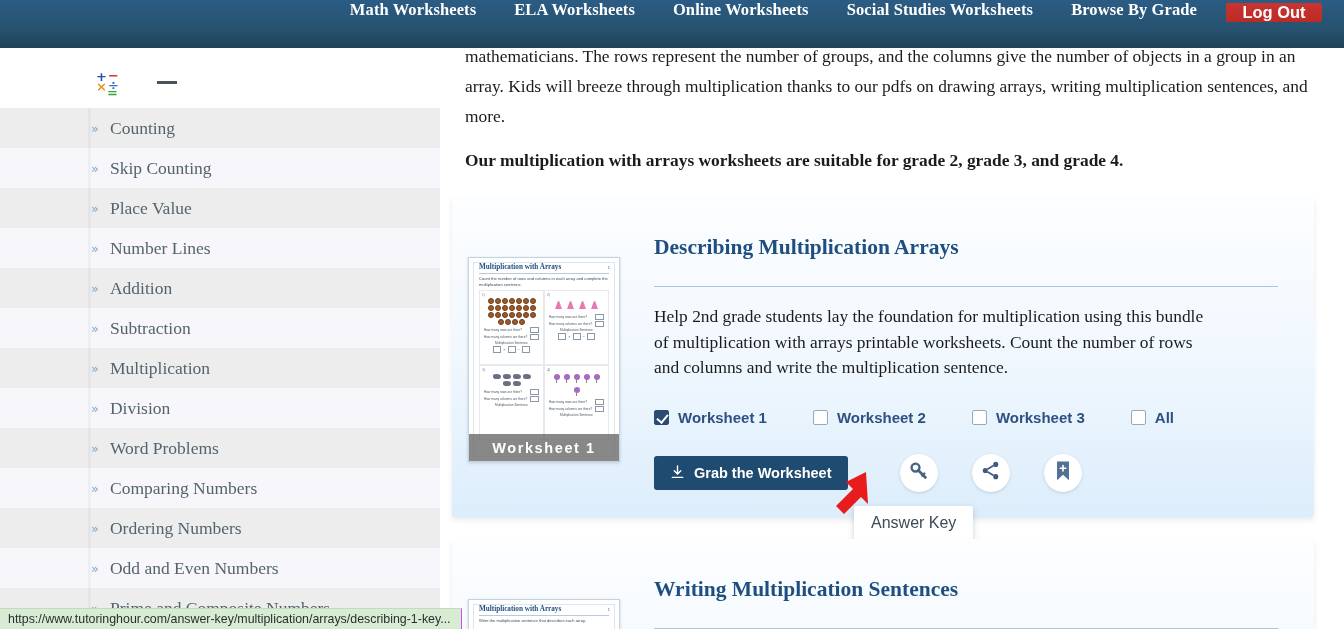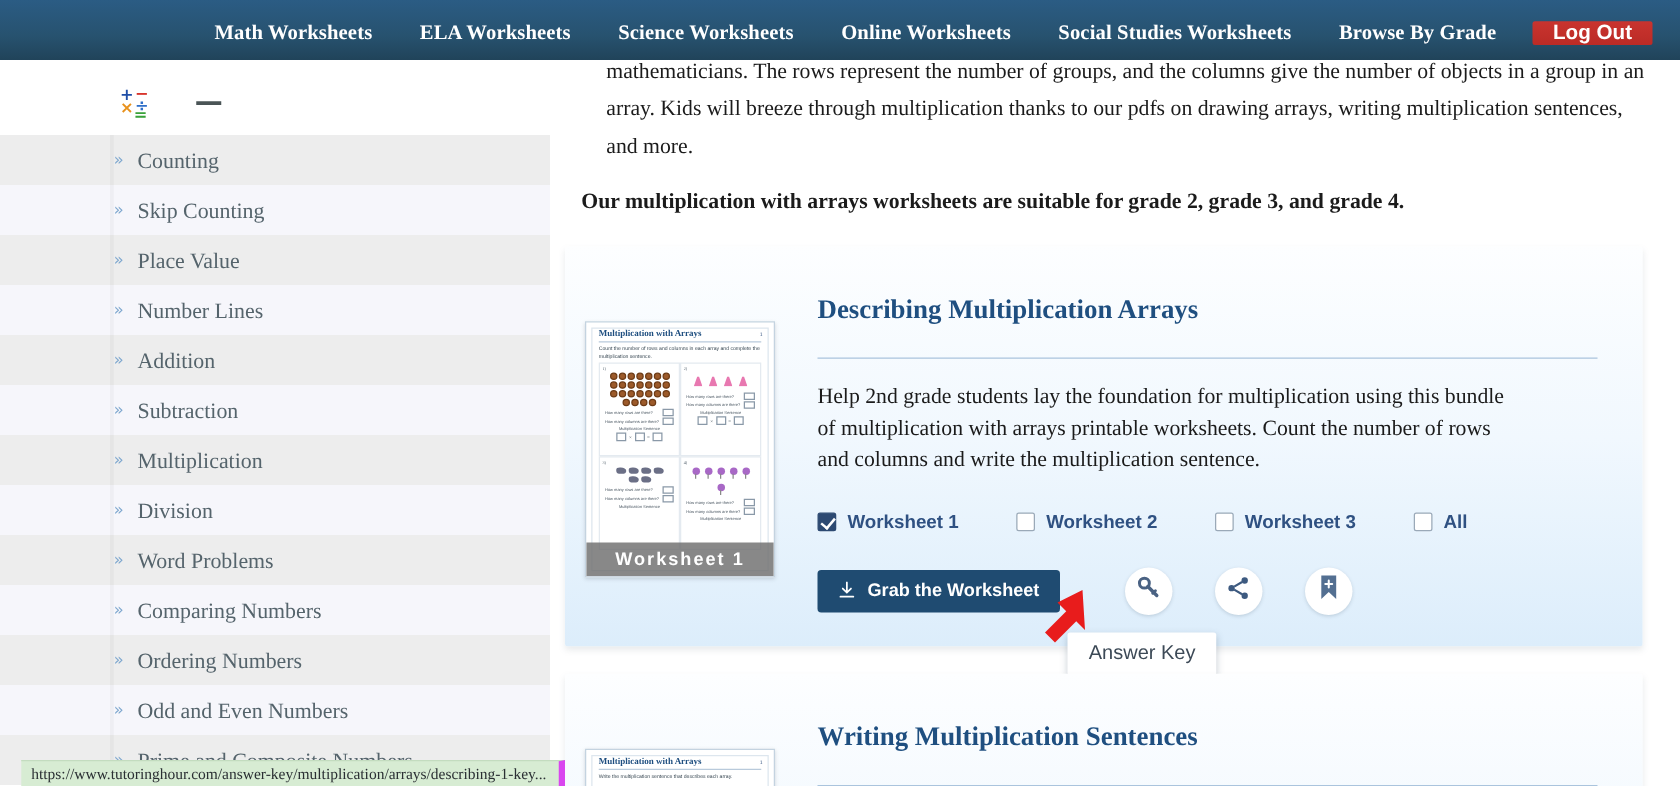--- a/index.html
+++ b/index.html
@@ -10,21 +10,21 @@
     background: #ffffff;
     font-family: "Liberation Serif", serif;
     position: relative;
   }
 
   
   .navbar {
     position: absolute; top: 0; left: 0;
     width: 1344px; height: 52px;
     background: linear-gradient(to bottom, #2b5c84 0%, #27526f 55%, #1f4055 100%);
-    display: flex; align-items: center; justify-content: flex-end;
+    display: flex; align-items: flex-start; justify-content: flex-end;
     padding-right: 0;
   }
   .nav-items { display: flex; align-items: stretch; }
   .nav-link {
     display: flex; align-items: center;
     padding: 0 19px;
     color: #ffffff;
     font-family: "Liberation Serif", serif;
     font-weight: bold;
     font-size: 16.5px;
@@ -124,21 +124,21 @@
     overflow: hidden;
   }
   .intro {
     padding: 0 26px 0 25px;
     color: #1b1b1b;
     font-family: "Liberation Serif", serif;
     font-size: 17.4px;
     line-height: 30px;
   }
   .intro p { margin: 0; }
-  .intro .lead { margin-top: -7px; margin-left: 20px; }
+  .intro .lead { margin-top: -7px; }
   .intro .bold-line {
     margin-top: 14px;
     font-weight: bold;
   }
 
   
   .card {
     margin: 22px 30px 0 12px;
     height: 320px;
     background: linear-gradient(to bottom, #fdfeff 0%, #f1f8fe 48%, #dcedfb 100%);
@@ -351,42 +351,41 @@
     border-radius: 2px;
     padding: 8px 17px;
     color: #3d4a57;
     font-family: "Liberation Sans", sans-serif;
     font-size: 16px;
     white-space: nowrap;
   }
 
   
   .statusbar {
-    position: absolute; left: 17px; bottom: 0;
+    position: absolute; left: 0; bottom: 0;
     height: 21px;
     background: #d7ecd3;
     border-top: 1px solid #c3dcbf;
-    border-right: 5px solid #d946ef;
+    border-right: 1px solid #d946ef;
     display: flex; align-items: center;
     padding: 0 10px 0 8px;
     color: #2a2f33;
-    font-family: Liberation Serif, serif;
+    font-family: Liberation Sans, sans-serif;
     font-size: 12.4px;
     white-space: nowrap;
     z-index: 50;
   }
 </style>
 </head>
 <body>
 
 <div class="navbar">
   <div class="nav-items">
     <div class="nav-link">Math Worksheets</div>
     <div class="nav-link">ELA Worksheets</div>
-    <div class="nav-link">Science Worksheets</div>
     <div class="nav-link">Online Worksheets</div>
     <div class="nav-link">Social Studies Worksheets</div>
     <div class="nav-link">Browse By Grade</div>
   </div>
   <div class="nav-logout">Log Out</div>
 </div>
 
 <div class="sidebar">
   <div class="sb-head">
     <span class="sb-mathicon">

